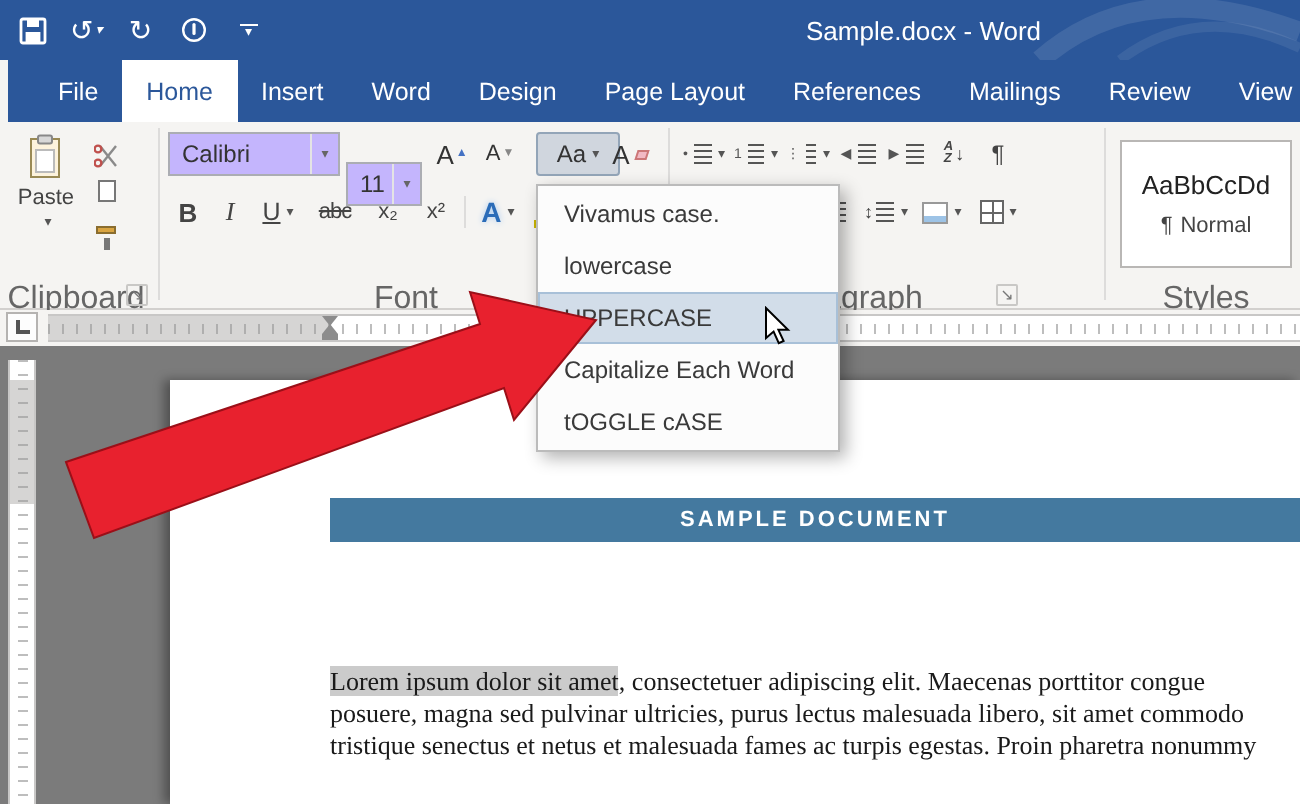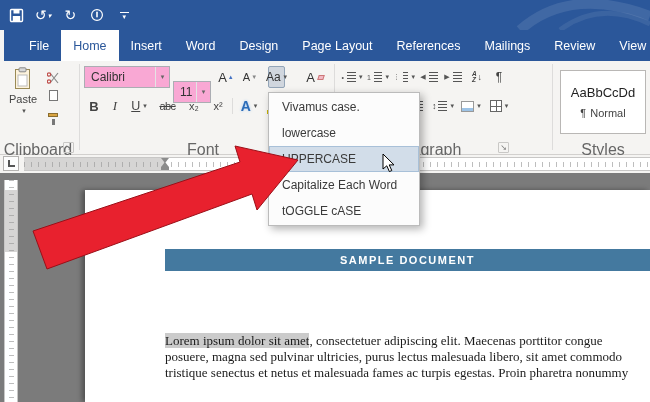--- a/index.html
+++ b/index.html
@@ -23,21 +23,21 @@
   .tab{padding:0 12px;display:flex;align-items:center;font-size:12.5px;color:#fff;white-space:nowrap}
   .tab.active{background:#ffffff;color:#2b579a}
 
   
   .ribbon{position:absolute;left:0;top:61px;width:650px;height:94px;background:#f5f4f2;border-bottom:1px solid #d2d0ce}
   .vsep{position:absolute;top:3px;height:86px;width:1px;background:#ddjcdb;background:#dddcdb}
   .minisep{position:absolute;width:1px;height:16px;background:#dddcdb}
   .rbtn{position:absolute;display:flex;align-items:center;justify-content:center;color:#444;font-size:12px;border:1px solid transparent;border-radius:2px;gap:1px}
   .rbtn .chevron{font-size:7px;color:#555;margin-left:2px}
   .pressed{background:#d0d6de;border:1px solid #93a5b8}
-  .combo{position:absolute;background:#f9a8d4;border:1px solid #abadb3;display:flex;align-items:center;font-size:12px;color:#333;padding-left:6px}
+  .combo{position:absolute;background:#c4b5fd;border:1px solid #abadb3;display:flex;align-items:center;font-size:12px;color:#333;padding-left:6px}
   .combo .chev{margin-left:auto;border-left:1px solid #e4e4e4;width:14px;align-self:stretch;display:flex;align-items:center;justify-content:center;font-size:7px;color:#666}
   .grp-label{position:absolute;top:80px;font-size:16px;color:#666;text-align:center}
   .launcher{position:absolute;top:81px;width:11px;height:11px;font-size:8px;color:#777;display:flex;align-items:center;justify-content:center;border:1px solid #c9c8c6;border-radius:1px}
 
   .paste{position:absolute;left:6px;top:5px;width:34px;height:72px;display:flex;flex-direction:column;align-items:center;justify-content:flex-start;gap:2px;border:1px solid transparent;border-radius:2px}
   .paste .plabel{font-size:11px;color:#444}
   .paste .chevron{font-size:7px;color:#555}
 
   .ico-copy{width:9px;height:11px;border:1px solid #777;background:#fff;position:relative}
   .ico-copy::before{content:"";position:absolute;left:-3px;top:-3px;width:9px;height:11px;border:1px solid #999;background:#fff;z-index:-1}
@@ -127,20 +127,21 @@
         <svg width="14" height="14" viewBox="0 0 14 14">
           <circle cx="7" cy="7" r="5.4" fill="none" stroke="#fff" stroke-width="1.2"></circle>
           <rect x="6.2" y="3.5" width="1.6" height="6" rx="0.8" fill="#fff"></rect>
         </svg>
       </span>
       <span class="qicon qat-custom">
           <i class="bar"></i>
           <span class="v">▾</span>
         </span>
     </div>
+    <div class="wtitle">Sample.docx - Word</div>
   </div>
 
   <div class="tabrow">
     <div class="tab">File</div>
     <div class="tab active">Home</div>
     <div class="tab">Insert</div>
     <div class="tab">Word</div>
     <div class="tab">Design</div>
     <div class="tab">Page Layout</div>
     <div class="tab">References</div>
@@ -186,21 +187,21 @@
       <span class="chev">▾</span>
     </div>
     <div class="rbtn" style="left:215px;top:5px;width:22px;height:22px">
       <span class="bigA">A</span>
         <span class="supmark">▲</span>
     </div>
     <div class="rbtn" style="left:239px;top:5px;width:22px;height:22px">
       <span style="font-size:11px;color:#333">A</span>
         <span class="supmark" style="color:#888">▼</span>
     </div>
-    <div class="rbtn pressed" style="left:268px;top:5px;width:17px;height:22px">
+    <div class="rbtn pressed" style="left:268px;top:5px;width:42px;height:22px">
       <span style="font-size:12px;color:#333">Aa</span>
       <span class="chevron">▾</span>
     </div>
     <div class="rbtn" style="left:302px;top:5px;width:26px;height:22px">
       <span class="bigA">A</span>
         <span class="eraser"></span>
     </div>
 
     <div class="rbtn" style="left:84px;top:34px;width:20px;height:22px">
       <span class="b">B</span>

